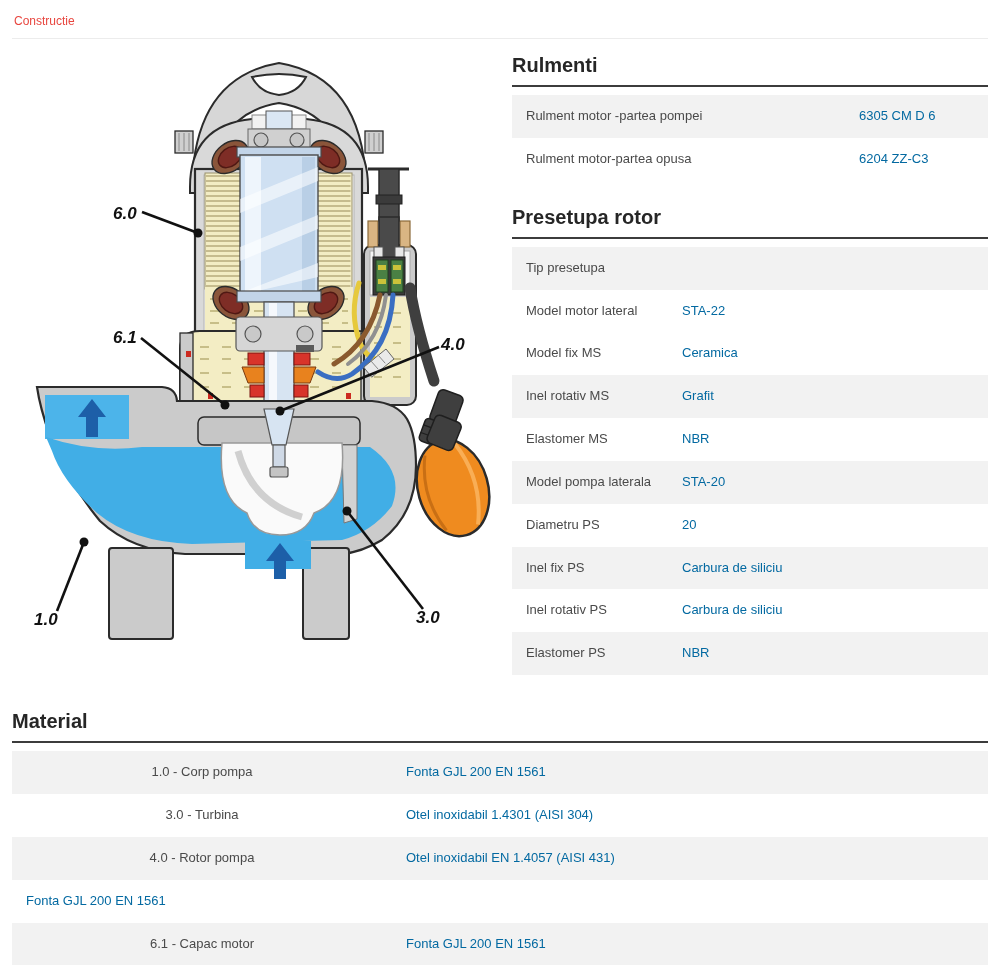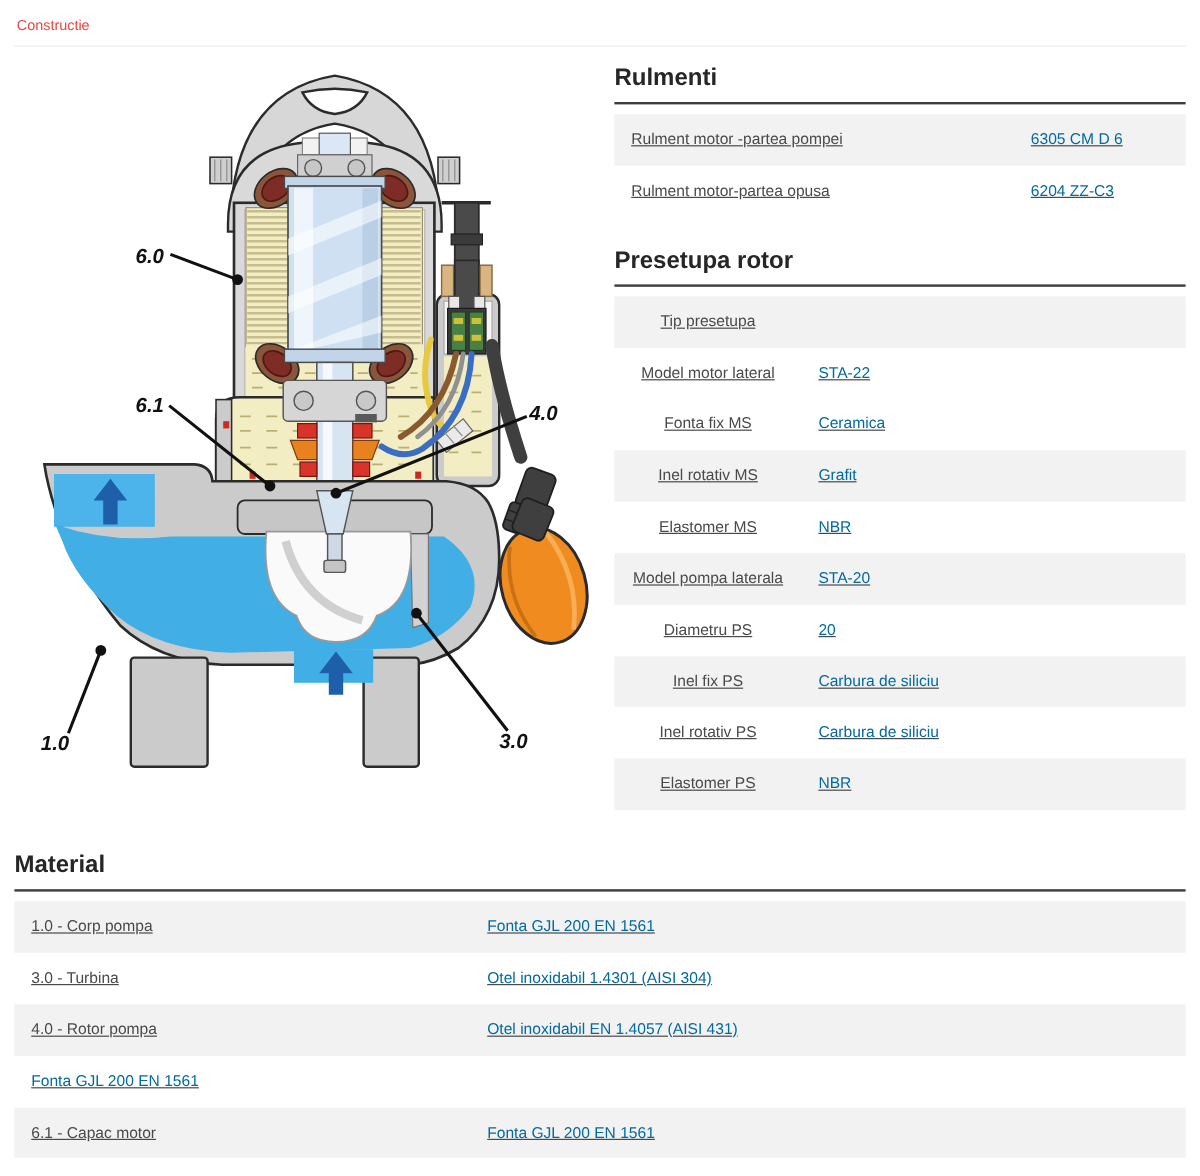--- a/index.html
+++ b/index.html
@@ -5,29 +5,29 @@
   html,body{margin:0;padding:0;background:#fff;}
   body{width:1000px;height:980px;font-family:"Liberation Sans","DejaVu Sans",sans-serif;color:#4a4a4a;overflow:hidden;}
   .page{padding:8px 12px 0 12px;}
   .page-title{font-size:12px;font-weight:400;color:#e8463f;margin:6px 0 10px 2px;}
   .title-rule{border-bottom:1px solid #ececec;margin:0 0 12px 0;}
   .content{display:flex;align-items:flex-start;}
   .diagram-wrap{flex:0 0 500px;width:500px;font-style:italic;}
   .right-col{flex:1 1 auto;min-width:0;}
   .spec-section{margin:0;}
   .section-title{font-size:20px;font-weight:700;color:#262626;margin:0;padding:3px 0 8px 0;border-bottom:2px solid #3c3c3c;}
-  .rows{margin-top:8px;text-decoration:underline;}
+  .rows{margin-top:8px;}
   .row{display:flex;align-items:center;font-size:13px;min-height:41px;box-sizing:border-box;}
   .row.odd{background:#f2f2f2;}
   .cell{padding:12px 14px;box-sizing:border-box;line-height:1.45;}
   .cell.lbl{color:#4a4a4a;}
   .cell.val{color:#0369a1;flex:1 1 auto;}
   .t-rulmenti .cell.lbl{flex:0 0 333px;}
-  .t-presetupa .cell.lbl{flex:0 0 156px;text-align:center;}
-  .t-material .cell.lbl{flex:0 0 380px;}
+  .t-presetupa .cell.lbl{flex:0 0 156px;}
+  .t-material .cell.lbl{flex:0 0 380px;text-align:center;}
   .sec-presetupa{margin-top:22px;}
   .material-section{margin-top:32px;}
   svg text.dlabel{font-family:"Liberation Sans","DejaVu Sans",sans-serif;font-size:17px;font-weight:700;fill:#111;}
 </style>
 </head>
 <body>
 
 <div class="page">
 
   <div class="page-title">Constructie</div>
@@ -246,21 +246,21 @@
         <h3 class="section-title">Presetupa rotor</h3>
         <div class="rows">
           <div class="row odd">
             <div class="cell lbl">Tip presetupa</div>
           </div>
           <div class="row">
             <div class="cell lbl">Model motor lateral</div>
             <div class="cell val">STA-22</div>
           </div>
           <div class="row">
-            <div class="cell lbl">Fonta fix MS</div>
+            <div class="cell lbl">Model fix MS</div>
             <div class="cell val">Ceramica</div>
           </div>
           <div class="row odd">
             <div class="cell lbl">Inel rotativ MS</div>
             <div class="cell val">Grafit</div>
           </div>
           <div class="row">
             <div class="cell lbl">Elastomer MS</div>
             <div class="cell val">NBR</div>
           </div>

